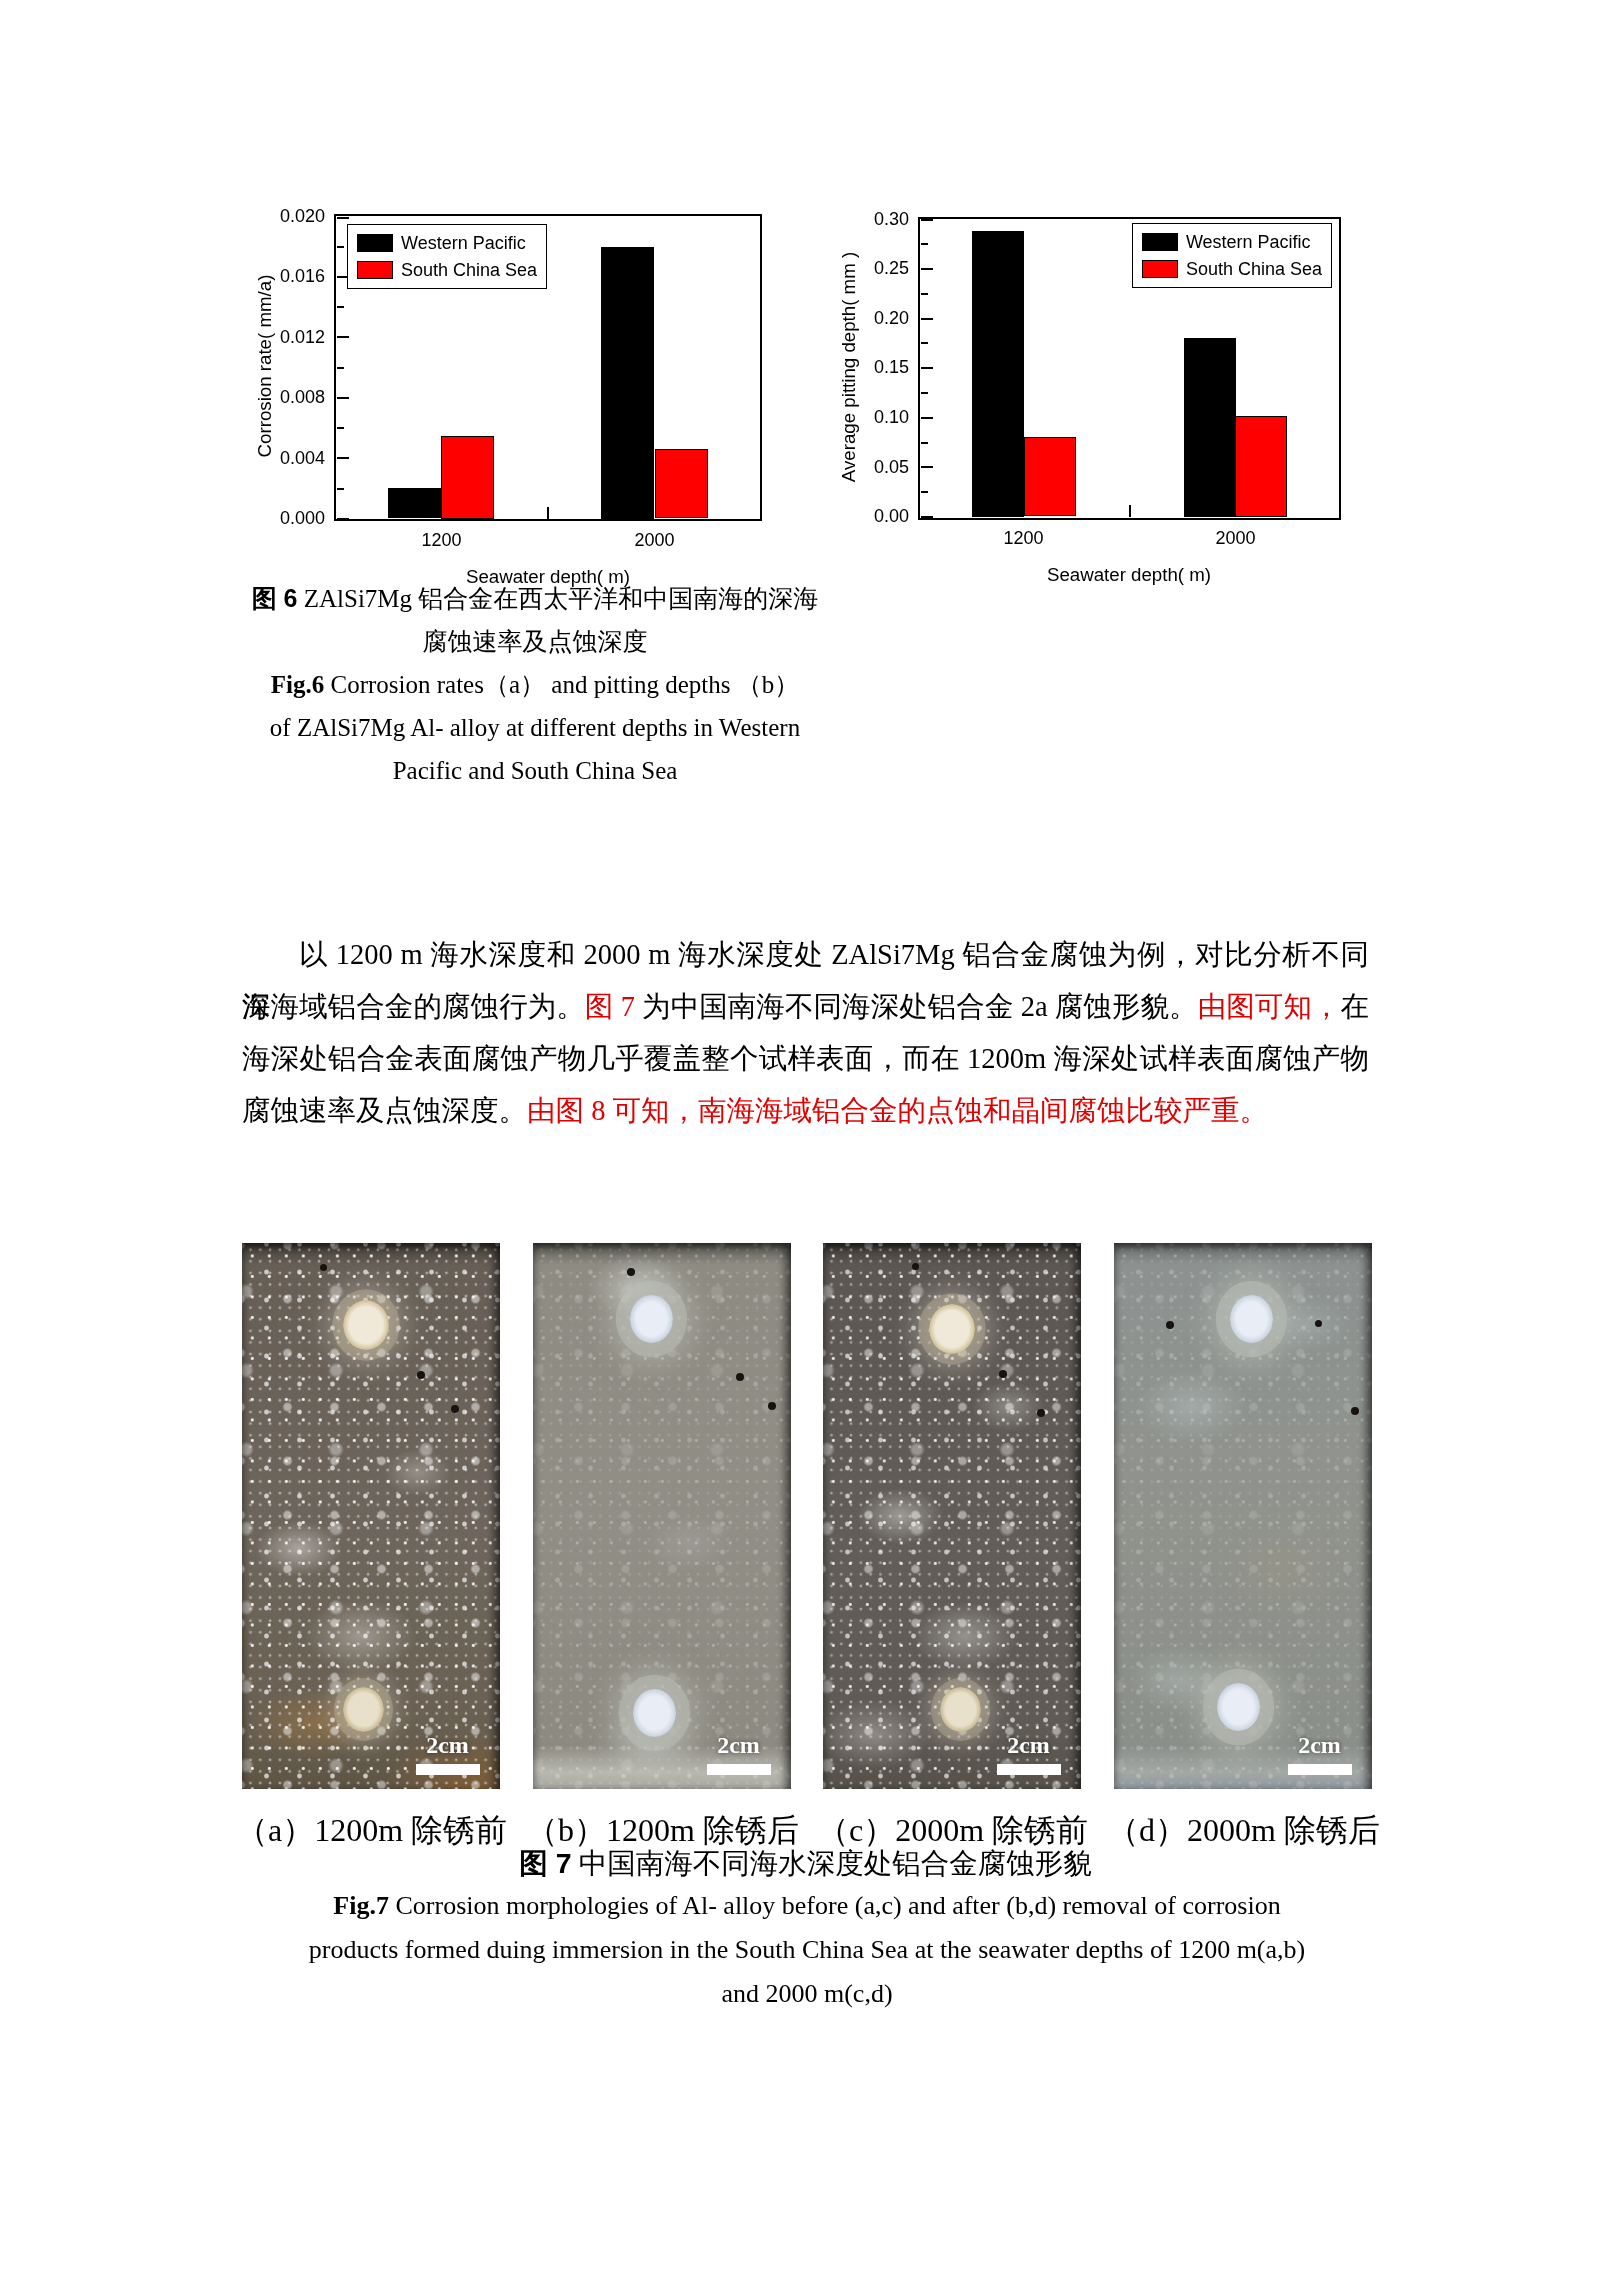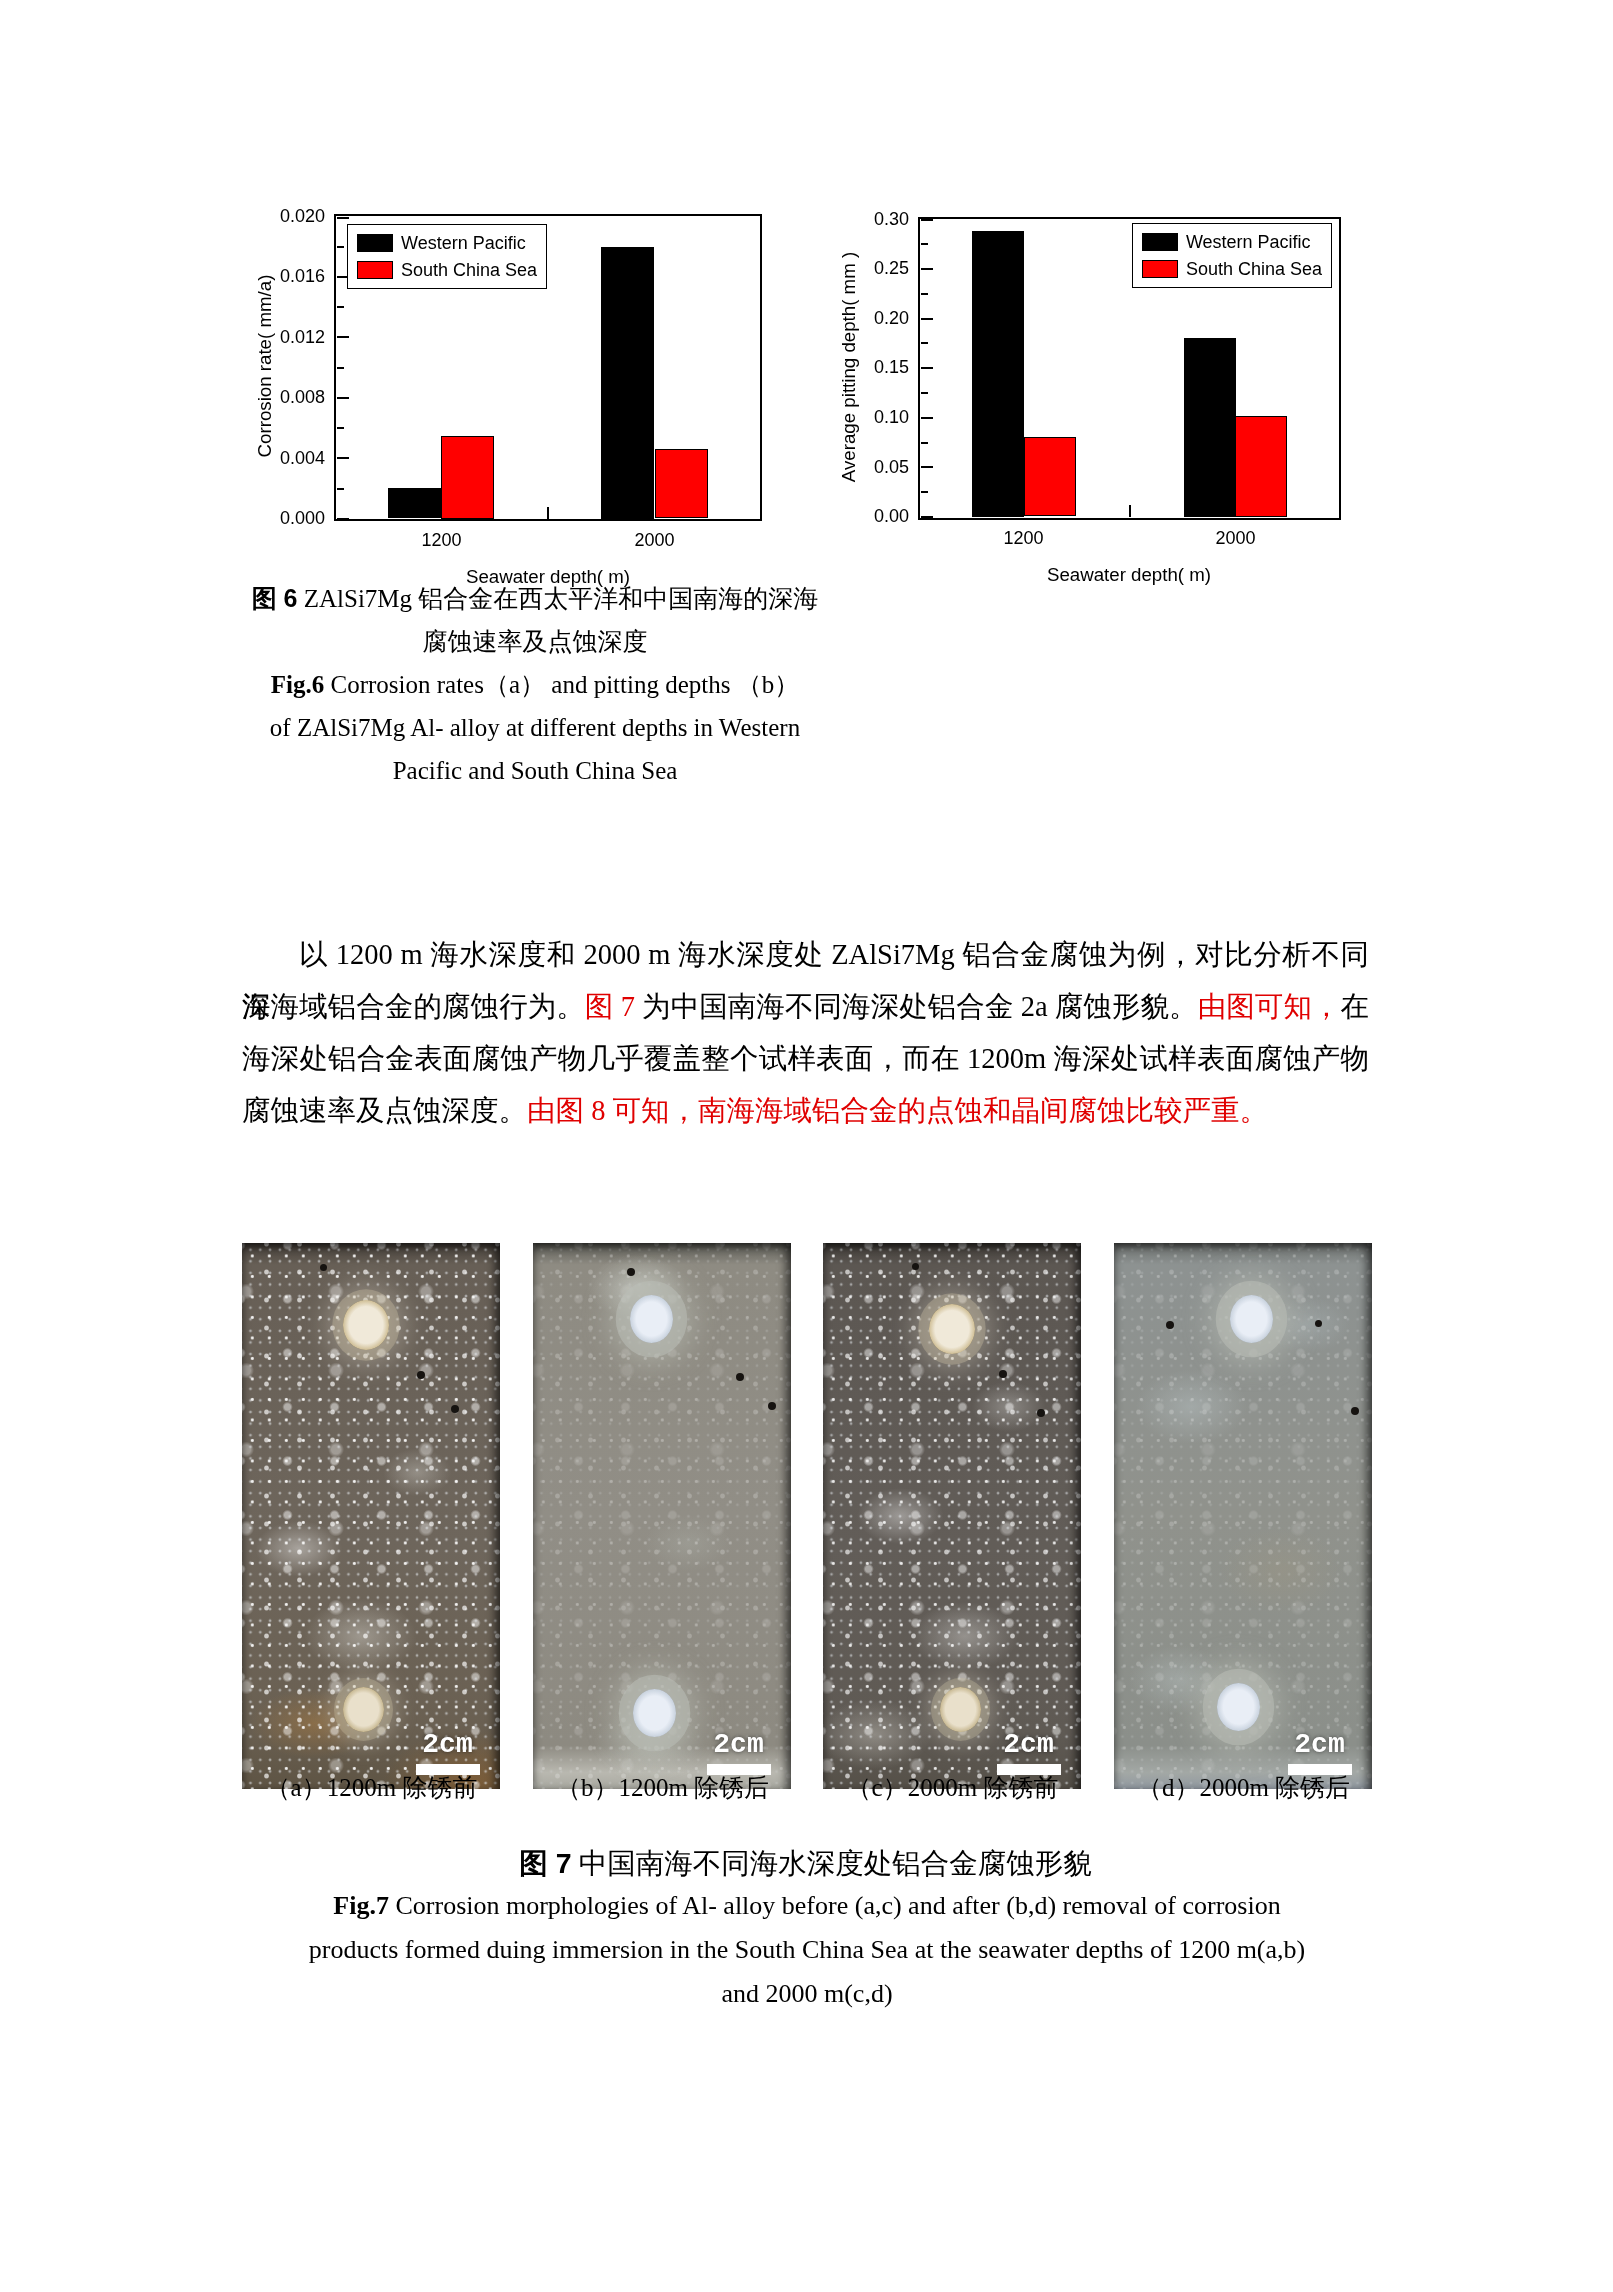--- a/index.html
+++ b/index.html
@@ -72,26 +72,26 @@
       box-shadow:0 0 0 10.7px rgba(205,195,165,.35),0 0 23px 18px rgba(225,220,205,.30);}
   .photo-a .hole-bot,.photo-c .hole-bot{width:41px;height:45px;
       background:radial-gradient(#e9e0cb 52%,#c4b48c 72%,#84744e 100%);
       box-shadow:0 0 0 9px rgba(205,195,165,.32),0 0 19.6px 14.3px rgba(225,220,205,.28);}
   .photo-b .hole-top,.photo-b .hole-bot,.photo-d .hole-top,.photo-d .hole-bot{
       width:43px;height:48px;
       background:radial-gradient(#e9eef6 50%,#c6d0dc 72%,#5a6068 100%);
       box-shadow:0 0 0 14.3px rgba(186,190,182,.55),0 0 27px 21.4px rgba(200,204,196,.40);}
   .dot{position:absolute;width:8px;height:8px;border-radius:50%;background:#161310;}
   .scale{position:absolute;right:12.5px;bottom:14.3px;width:80px;text-align:center;}
-  .scale-text{color:#ffffff;font-weight:bold;font-size:28px;line-height:30px;
-      font-family:Liberation Mono, monospace;text-shadow:0 0 4.5px rgba(0,0,0,.55);}
+  .scale-text{color:#ffffff;font-weight:bold;font-size:24px;line-height:30px;
+      font-family:Liberation Serif, serif;text-shadow:0 0 4.5px rgba(0,0,0,.55);}
   .scale-bar{height:10.7px;width:64px;background:#ffffff;margin:4.5px auto 0 auto;}
 
   
-  .photo-captions{position:absolute;top:1771px;left:0;width:1394px;height:41px;font-size:25px;}
+  .photo-captions{position:absolute;top:1809px;left:0;width:1394px;height:41px;font-size:32px;}
   .photo-caption{position:absolute;width:291px;text-align:center;top:0;}
   .fig7-zh{position:absolute;top:1843px;left:242px;width:1127px;text-align:center;
            font-size:28.5px;line-height:41px;}
   .fig7-en{position:absolute;top:1884px;left:143px;width:1328px;text-align:center;
            font-size:26px;line-height:44px;}
 </style>
 </head>
 <body>
 
 <div class="page" id="page">

